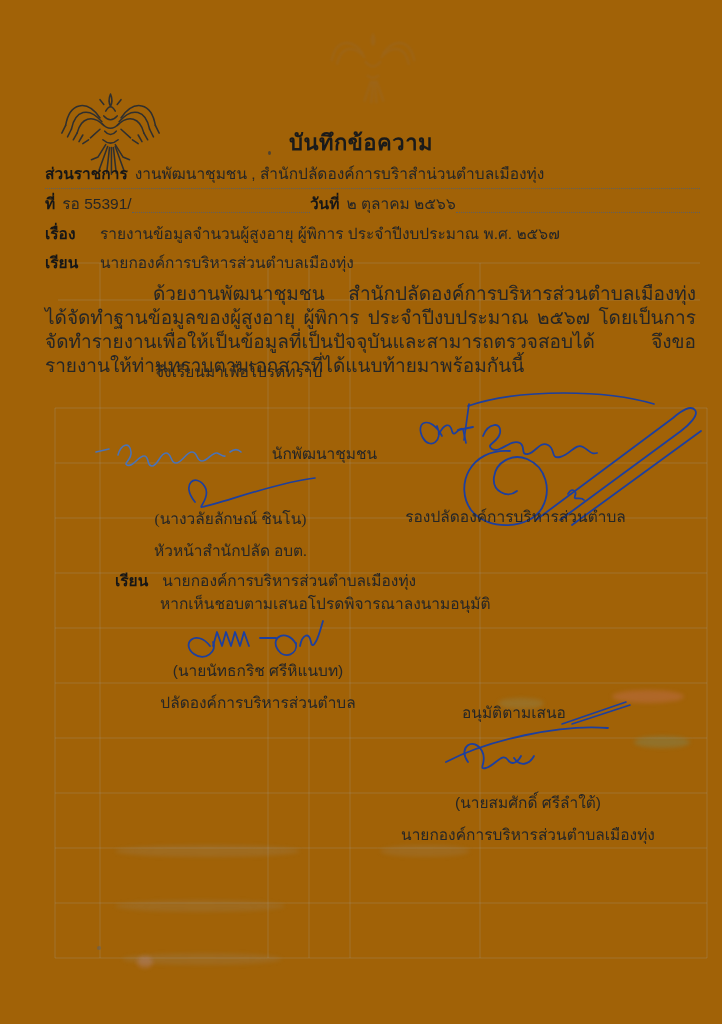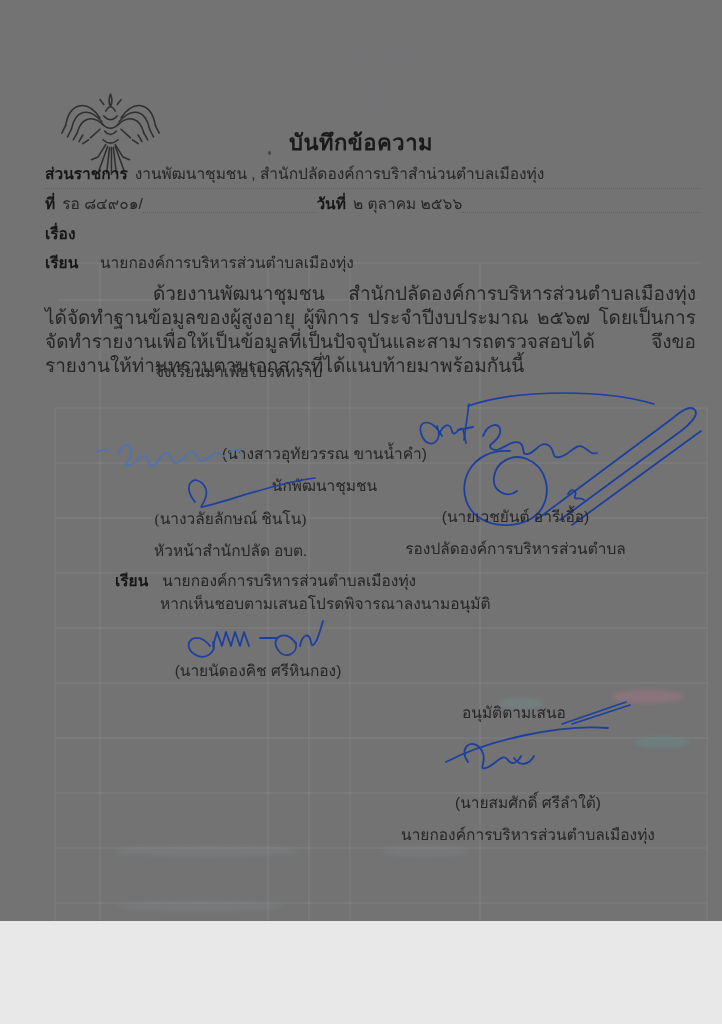--- a/index.html
+++ b/index.html
@@ -1,18 +1,18 @@
 <!DOCTYPE html>
 <html><head>
 <meta charset="utf-8">
 <style>
   html,body { margin:0; padding:0; background:#e8e8e8; }
   .page {
-    position:relative; width:722px; height:921px; margin:0 auto;
-    background:#737373; overflow:hidden;
+    position:relative; width:722px; height:1024px; margin:0 auto;
+    background:#a16207; overflow:hidden;
     font-family:"Liberation Sans", sans-serif; color:#262626;
   }
   .abs { position:absolute; }
   .t { font-size:15.5px; line-height:1.3; }
   .title { width:100%; text-align:center; font-size:22px; font-weight:bold; color:#1a1a1a; letter-spacing:0.5px; }
   .formline { display:flex; align-items:flex-end; font-size:15.5px; }
   .formline .lbl { font-weight:bold; color:#161616; margin-right:7px; white-space:nowrap; }
   .formline .val { white-space:nowrap; }
   .dotall { border-bottom:1.5px dotted #5f5f5f; padding-bottom:2px; }
   .dotfill { border-bottom:1.5px dotted #5f5f5f; margin-bottom:3px; min-width:18px; }
@@ -105,50 +105,50 @@
 
   <div class="abs title" style="top:125px;left:0;">บันทึกข้อความ</div>
 
   <div class="abs formline dotall" style="top:161px;left:45px;right:22px;">
     <span class="lbl">ส่วนราชการ</span>
     <span class="val">งานพัฒนาชุมชน , สำนักปลัดองค์การบริาสำน่วนตำบลเมืองทุ่ง</span>
   </div>
 
   <div class="abs formline" style="top:191px;left:45px;right:22px;">
     <span class="lbl">ที่</span>
-    <span class="val">รอ ๘๔๙๐๑/</span>
+    <span class="val">รอ 55391/</span>
     <span class="dotfill" style="flex:73;"></span>
     <span class="lbl">วันที่</span>
     <span class="val">๒  ตุลาคม  ๒๕๖๖</span>
     <span class="dotfill" style="flex:100;"></span>
   </div>
 
   <div class="abs formline" style="top:221px;left:45px;">
     <span class="lbl" style="width:48px;">เรื่อง</span>
+    <span class="val">รายงานข้อมูลจำนวนผู้สูงอายุ ผู้พิการ ประจำปีงบประมาณ พ.ศ. ๒๕๖๗</span>
   </div>
 
   <div class="abs formline" style="top:250px;left:45px;">
     <span class="lbl" style="width:48px;">เรียน</span>
     <span class="val">นายกองค์การบริหารส่วนตำบลเมืองทุ่ง</span>
   </div>
 
   <div class="abs para" style="top:282px;left:45px;right:26px;">ด้วยงานพัฒนาชุมชน สำนักปลัดองค์การบริหารส่วนตำบลเมืองทุ่ง ได้จัดทำฐานข้อมูลของผู้สูงอายุ ผู้พิการ ประจำปีงบประมาณ ๒๕๖๗ โดยเป็นการจัดทำรายงานเพื่อให้เป็นข้อมูลที่เป็นปัจจุบันและสามารถตรวจสอบได้ จึงขอรายงานให้ท่านทราบตามเอกสารที่ได้แนบท้ายมาพร้อมกันนี้</div>
 
   <div class="abs t" style="top:362px;left:155px;">จึงเรียนมาเพื่อโปรดทราบ</div>
 
   <svg class="abs" style="left:322px;top:390px;" width="335" height="58" viewBox="0 0 335 58">
     <g class="inkline" stroke-width="1.7">
       <path d="M120,46 c-12,-22 -28,-14 -19,2 c7,12 21,3 14,-12"></path>
       <path d="M117,44 c5,-10 11,-12 13,-3 c2,8 7,-5 11,-2 l3,14"></path>
       <path d="M147,14 l-5,36"></path>
       <path d="M146,16 C200,-2 285,0 332,14"></path>
     </g>
   </svg>
   <div class="abs sig-block" style="left:212px;top:441px;width:225px;">
-    <div class="sig-name">(นางสาวอุทัยวรรณ ขานน้ำคำ)</div>
     <div class="sig-title">นักพัฒนาชุมชน</div>
   </div>
 
   <svg class="abs" style="left:92px;top:428px;" width="165" height="45" viewBox="0 0 165 45">
     <g class="noteline" stroke-width="1.6">
       <path d="M4,24 l13,-3"></path>
       <path d="M26,27 c3,-11 12,-14 13,-3 c1,8 -8,11 -4,13 c6,3 11,-9 17,-9 c6,0 2,10 8,10 c6,0 8,-13 14,-13 c6,0 4,10 10,10 c6,0 10,-11 16,-11 c6,0 4,9 10,9 c6,0 10,-9 15,-8 c4,1 5,4 8,3"></path>
       <path d="M138,24 c4,-3 8,-3 11,0"></path>
     </g>
   </svg>
@@ -167,41 +167,41 @@
     <g class="inkline" stroke-width="1.8">
       <path d="M10,32 l15,-3"></path>
       <path d="M35,38 c5,-13 19,-15 17,-3 c-2,10 -15,11 -8,16 c8,5 19,-11 28,-6 c6,4 0,12 8,11 c8,-2 12,-13 20,-9 c8,4 2,14 12,12 c10,-2 15,-14 23,-10 c6,3 8,8 14,6"></path>
       <path d="M62,53 C22,50 6,88 23,112 C40,134 82,131 94,110 C104,92 98,69 79,61 C64,55 48,64 46,79 C44,93 59,101 69,93"></path>
       <path d="M88,122 L225,20 C234,12 243,7 247,12 C251,17 241,27 233,33 L112,122"></path>
       <path d="M124,127 L253,33"></path>
       <path d="M120,96 c4,-7 9,-3 7,2 c-2,5 6,0 9,4"></path>
     </g>
   </svg>
   <div class="abs sig-block" style="left:388px;top:504px;width:255px;">
-    <div class="sig-name">(นายเวชยันต์  อารีเอื้อ)</div>
     <div class="sig-title">รองปลัดองค์การบริหารส่วนตำบล</div>
   </div>
 
   <div class="abs formline" style="top:568px;left:115px;">
     <span class="lbl" style="margin-right:14px;">เรียน</span>
     <span class="val">นายกองค์การบริหารส่วนตำบลเมืองทุ่ง</span>
   </div>
   <div class="abs t" style="top:594px;left:160px;">หากเห็นชอบตามเสนอโปรดพิจารณาลงนามอนุมัติ</div>
 
   <svg class="abs" style="left:178px;top:614px;" width="165" height="48" viewBox="0 0 165 48">
     <g class="inkline" stroke-width="1.8">
       <path d="M32,32 c-14,-18 -30,-2 -16,8 c11,8 24,-3 19,-12"></path>
       <path d="M35,32 l4,-14 l5,14 l4,-14 l5,14 l4,-14 l5,14 l4,-14 l5,14"></path>
       <path d="M82,24 l16,0"></path>
       <path d="M118,30 c-9,-16 -27,-7 -18,6 c7,10 20,4 18,-7"></path>
       <path d="M122,32 c2,-11 9,-15 11,-4 c1,7 5,2 9,-11 l3,-10"></path>
     </g>
   </svg>
   <div class="abs sig-block" style="left:128px;top:658px;width:260px;">
-    <div class="sig-name">(นายนัดองคิช ศรีหินกอง)</div>
+    <div class="sig-name">(นายนัทธกริช ศรีหิแนบท)</div>
+    <div class="sig-title">ปลัดองค์การบริหารส่วนตำบล</div>
   </div>
 
   <div class="abs t" style="top:703px;left:462px;">อนุมัติตามเสนอ</div>
   <svg class="abs" style="left:556px;top:697px;" width="80" height="30" viewBox="0 0 80 30">
     <g class="inkline" stroke-width="1.6">
       <path d="M6,27 L70,5"></path>
       <path d="M16,27 L74,8"></path>
     </g>
   </svg>
 

